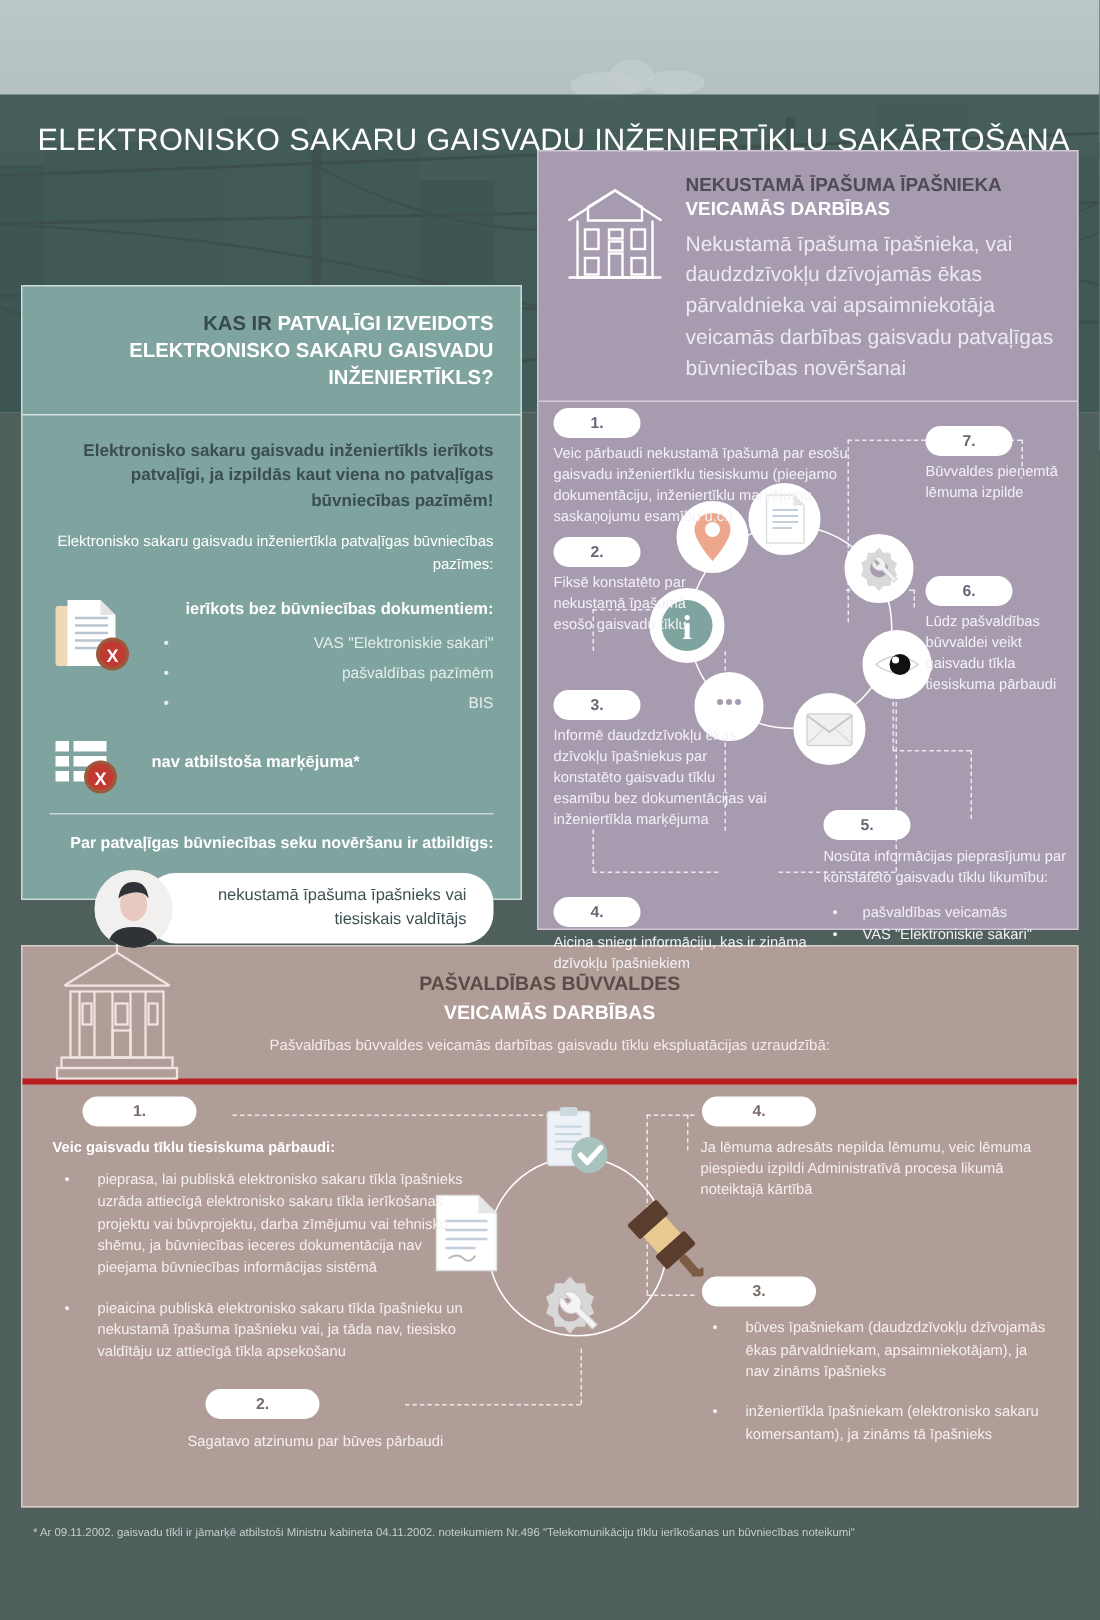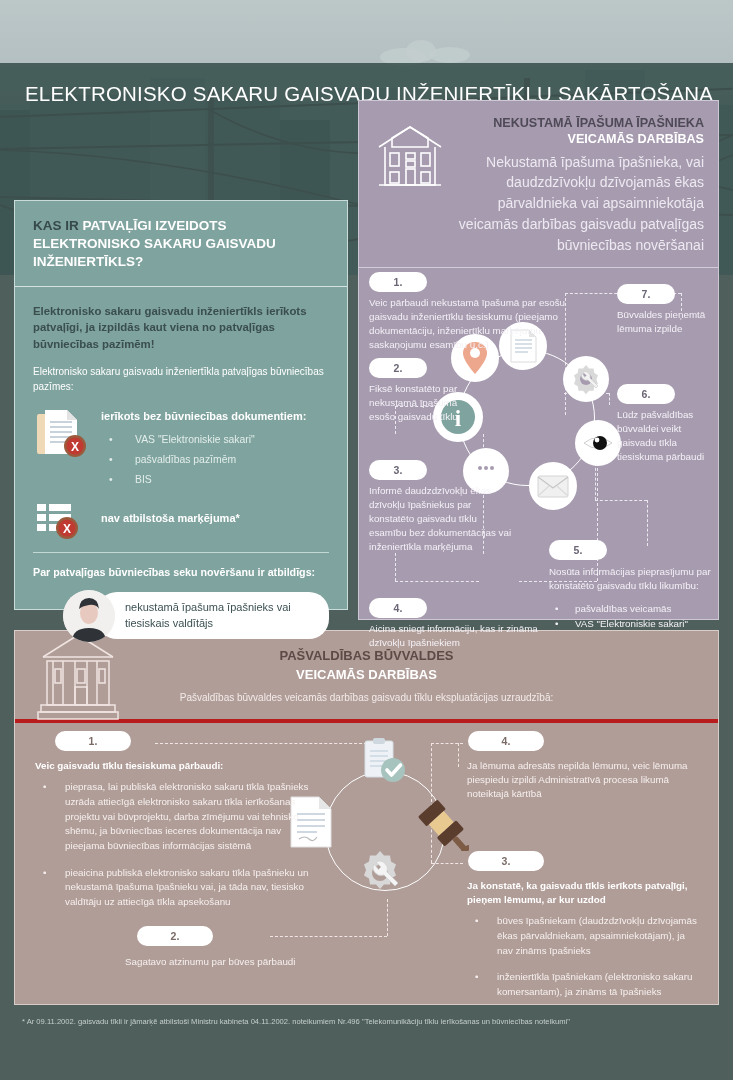--- a/index.html
+++ b/index.html
@@ -36,23 +36,24 @@
   .title-band h1 {
     color:#ffffff; font-size:20.5px; font-weight:normal; letter-spacing:.2px;
     padding-left:25px; white-space:nowrap;
   }
 
   
   .panel { position:absolute; }
 
   
   #panel-left {
-    left:14px; top:200px; width:334px; height:410px;
+    left:14px; top:190px; width:334px; height:410px;
     background:#7fa39e;
     border:1px solid #c9dcd9;
+    text-align:right;
   }
   #panel-left .ph {
     padding:16px 18px 14px 18px;
     border-bottom:1px solid #d4e3e1;
   }
   #panel-left .ph h2 {
     font-size:13.5px; font-weight:bold; line-height:1.35; color:#ffffff;
   }
   #panel-left .ph h2 .dk { color:#364a4b; }
   #panel-left .pb { padding:16px 18px 10px 18px; }
@@ -91,21 +92,21 @@
     z-index:1;
   }
 
   
   #panel-purple {
     left:358px; top:100px; width:361px; height:520px;
     background:#a79bb0; border:1px solid #cfc7d6;
   }
   #panel-purple .ph { display:flex; gap:10px; padding:14px 14px 12px 14px;
                       border-bottom:1px solid #d3ccda; }
-  #panel-purple .ph-txt { flex:1;text-align:right; }
+  #panel-purple .ph-txt { flex:1; }
   #panel-purple h2 { font-size:12.6px; line-height:1.3; }
   #panel-purple h2 .t1 { color:#4f4a57; font-weight:bold; }
   #panel-purple h2 .t2 { color:#ffffff; font-weight:bold; }
   #panel-purple .ph p { color:#ede9f0; font-size:14px; line-height:1.48; margin-top:4px; }
   .house-ico { width:74px; flex:0 0 74px; padding-top:6px; }
 
   .pbody { position:relative; height:400px; }
 
   .numtag {
     position:absolute; background:#ffffff; border-radius:14px;
@@ -523,21 +524,20 @@
     </div>
 
     <div class="btag" style="left:122px;top:203px;width:76px;">2.</div>
     <div class="btxt" style="left:110px;top:232px;width:300px;">Sagatavo atzinumu par būves pārbaudi</div>
 
     <div class="btag" style="left:453px;top:8px;width:76px;">4.</div>
     <div class="btxt" style="left:452px;top:36px;width:236px;">Ja lēmuma adresāts nepilda lēmumu, veic lēmuma piespiedu izpildi Administratīvā procesa likumā noteiktajā kārtībā</div>
 
     <div class="btag" style="left:453px;top:128px;width:76px;">3.</div>
     <div class="btxt" style="left:452px;top:156px;width:236px;">
-      <span class="hd">Ja konstatē, ka gaisvadu tīkls ierīkots patvaļīgi, pieņem lēmumu, ar kur uzdod</span>
       <ul>
         <li>būves īpašniekam (daudzdzīvokļu dzīvojamās ēkas pārvaldniekam, apsaimniekotājam), ja nav zināms īpašnieks</li>
         <li>inženiertīkla īpašniekam (elektronisko sakaru komersantam), ja zināms tā īpašnieks</li>
       </ul>
     </div>
   </div>
 </div>
 
 <div class="footnote">*  Ar 09.11.2002. gaisvadu tīkli ir jāmarķē atbilstoši Ministru kabineta 04.11.2002. noteikumiem Nr.496 "Telekomunikāciju tīklu ierīkošanas un būvniecības noteikumi"</div>
 

